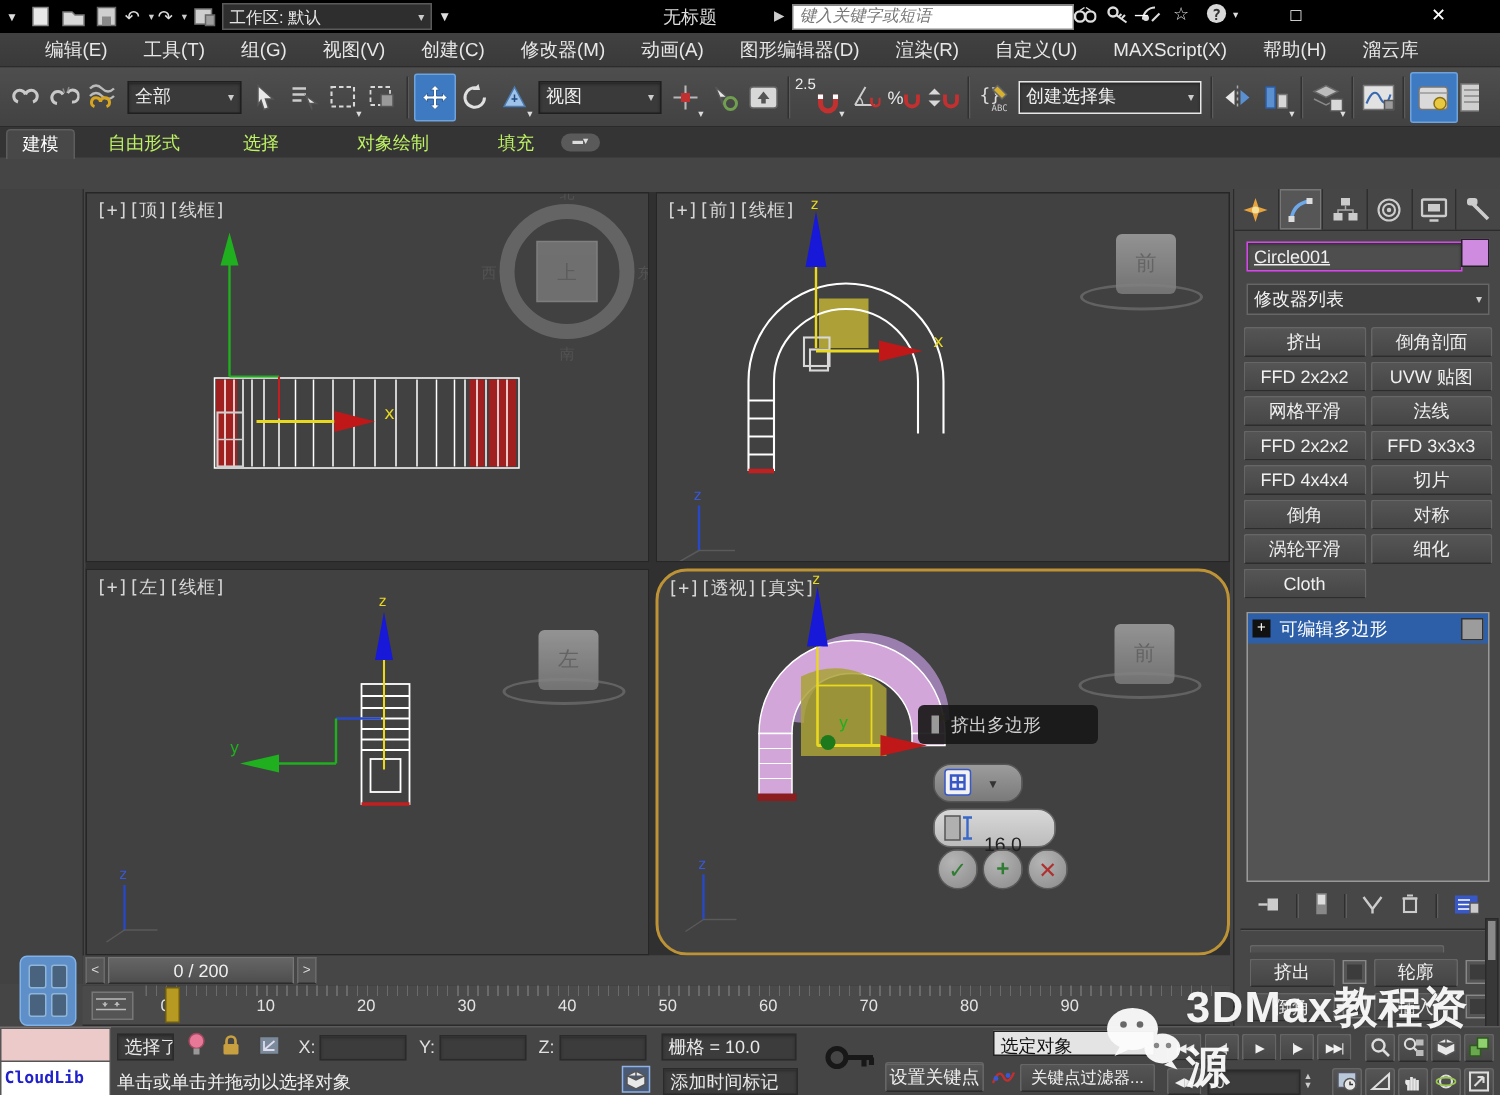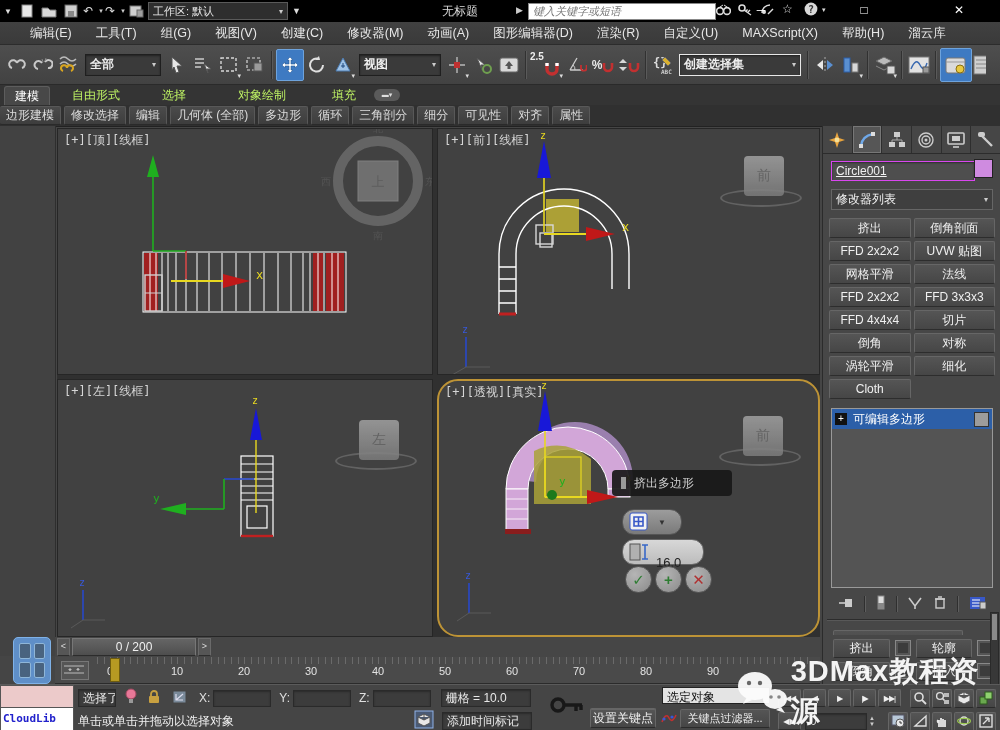--- a/index.html
+++ b/index.html
@@ -18,21 +18,21 @@
   #ic-search{left:528px;top:3px;width:178px;height:15px;background:#fff;border:1px solid #888;
      color:#777;font-style:italic;font-size:11px;padding:0 4px;line-height:15px;overflow:hidden;}
   .tb-winbtn{top:2px;width:26px;height:17px;color:#fff;text-align:center;font-size:12px;line-height:16px;}
   .ic-mini{color:#ddd;font-size:12px;margin:0 4px;}
   
   #menubar{left:0;top:22px;width:1000px;height:23px;background:linear-gradient(#414141,#3a3a3a);
      border-bottom:1px solid #2c2c2c;display:flex;align-items:center;padding-left:18px;box-sizing:border-box;}
   .menu-item{padding:0 12px;font-size:12.5px;color:#e8e8e8;line-height:22px;white-space:nowrap;}
   
   #toolbar{left:0;top:45px;width:1000px;height:40px;background:linear-gradient(#4e4e4e,#424242);
-     border-bottom:1px solid #2a2a2a;display:flex;align-items:center;padding-left:4px;box-sizing:border-box;font-weight:bold;}
+     border-bottom:1px solid #2a2a2a;display:flex;align-items:center;padding-left:4px;box-sizing:border-box;}
   .tbi{width:26px;height:30px;display:flex;align-items:center;justify-content:center;position:relative;flex:0 0 auto;}
   .tbi.on{background:#3e7ac2;border:1px solid #6ea3dc;border-radius:2px;}
   .tbsep{width:1px;height:28px;background:#313131;border-right:1px solid #5a5a5a;margin:0 3px;flex:0 0 auto;}
   .tbcombo{height:20px;background:#3a3a3a;border:1px solid #1f1f1f;box-shadow:inset 0 1px 2px #222;
      color:#eee;display:flex;align-items:center;justify-content:space-between;padding:0 4px;font-size:12px;flex:0 0 auto;margin:0 3px;}
   .carot{font-size:8px;color:#ccc;margin-left:6px;}
   .flyarrow{position:absolute;right:1px;bottom:0;font-size:7px;color:#ddd;}
   
   #ribbon-tabs{left:0;top:85px;width:1000px;height:20px;background:#343434;}
   .rtab{position:absolute;top:1px;height:19px;line-height:19px;padding:0 10px;color:#bef264;font-size:12px;}
@@ -382,33 +382,20 @@
       </span>
   </div>
 
   <div class="abs" id="ribbon-tabs">
     <span class="rtab active" style="left:4px;">建模</span>
     <span class="rtab" style="left:62px;">自由形式</span>
     <span class="rtab" style="left:152px;">选择</span>
     <span class="rtab" style="left:228px;">对象绘制</span>
     <span class="rtab" style="left:322px;">填充</span>
     <span class="abs" style="left:374px;top:4px;width:26px;height:12px;background:#5a5a5a;border-radius:6px;text-align:center;font-size:7px;line-height:12px;color:#ddd;">▬▾</span>
-  </div>
-  <div class="abs" id="ribbon-panels">
-    <span class="rbtn" style="margin-left:0;border-left:none;">边形建模</span>
-    <span class="rbtn">修改选择</span>
-    <span class="rbtn">编辑</span>
-    <span class="rbtn">几何体 (全部)</span>
-    <span class="rbtn">多边形</span>
-    <span class="rbtn">循环</span>
-    <span class="rbtn">三角剖分</span>
-    <span class="rbtn">细分</span>
-    <span class="rbtn">可见性</span>
-    <span class="rbtn">对齐</span>
-    <span class="rbtn">属性</span>
   </div>
 
   <div class="abs" id="left-strip"></div>
   <div class="abs" id="vp-tab-arrow">▶</div>
   <div class="abs" id="layout-tab">
       <div></div>
       <div></div>
       <div></div>
       <div></div>
     </div>

